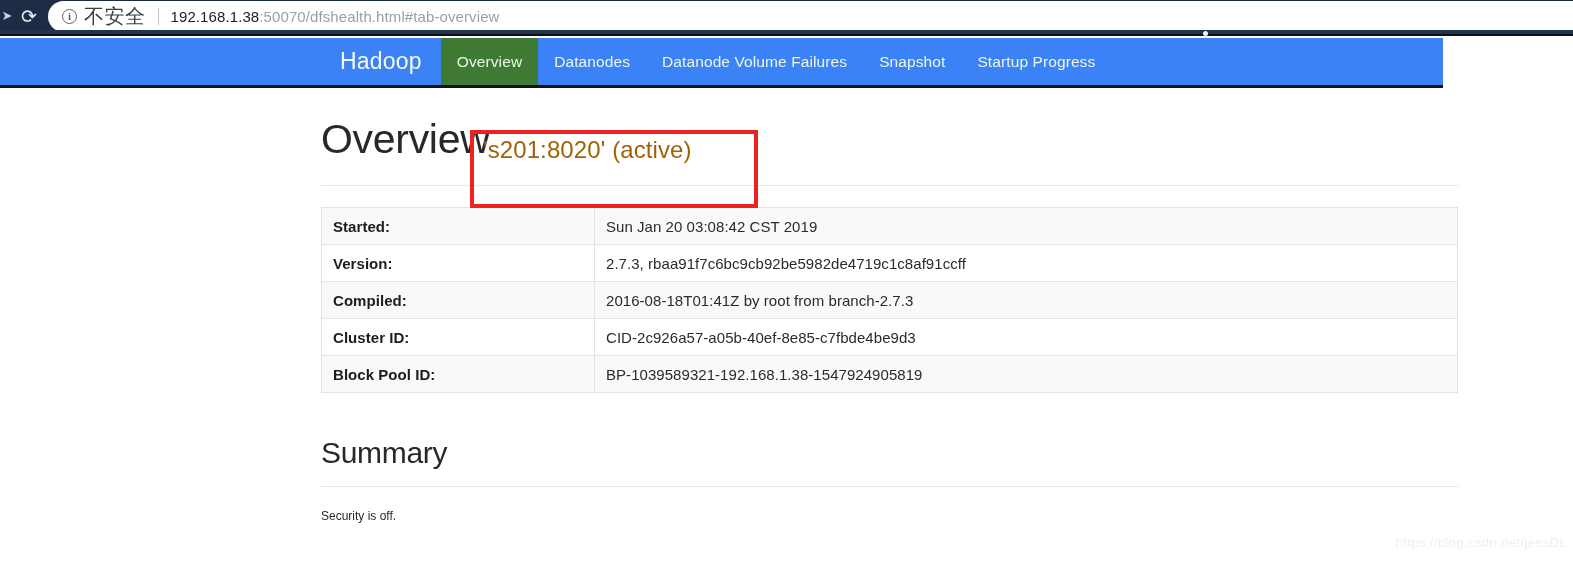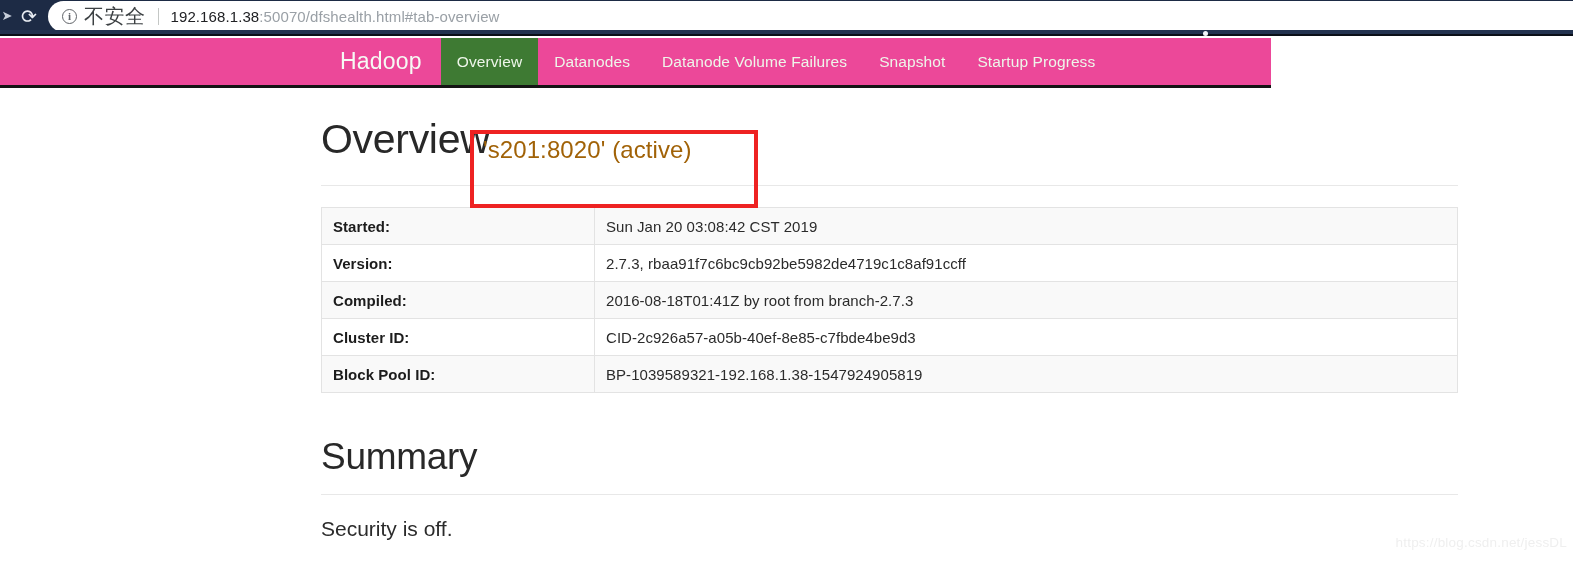--- a/index.html
+++ b/index.html
@@ -115,23 +115,23 @@
     left: 1203px; top: 31px;
     width: 5px; height: 5px;
     border-radius: 50%;
     background: #f2f6fb;
   }
 
   
   #hadoop-navbar {
     position: absolute;
     left: 0; top: 38px;
-    width: 1271px;
+    width: 1443px;
     height: 50px;
-    background: #ec4899;
+    background: #3b82f6;
     border-bottom: 3px solid #141414;
     display: flex;
     align-items: stretch;
     padding-left: 321px;
   }
 
   .nav-brand {
     display: flex;
     align-items: center;
     padding: 0 19px;
@@ -224,33 +224,33 @@
     letter-spacing: 0.05px;
   }
   #overview-table td.cell-key {
     width: 273px;
     font-weight: bold;
     color: #1c1c1c;
   }
 
   #summary-heading {
     margin-top: 43px;
-    font-size: 37px;
+    font-size: 30px;
     color: #282828;
     font-weight: normal;
     letter-spacing: -0.3px;
   }
 
   #summary-rule {
     margin-top: 16px;
   }
 
   #security-status {
     margin-top: 22px;
-    font-size: 21px;
+    font-size: 12px;
     color: #2b2b2b;
   }
 
   #watermark {
     position: absolute;
     right: 6px;
     top: 535px;
     font-size: 13.5px;
     color: #efefef;
     letter-spacing: 0.2px;

